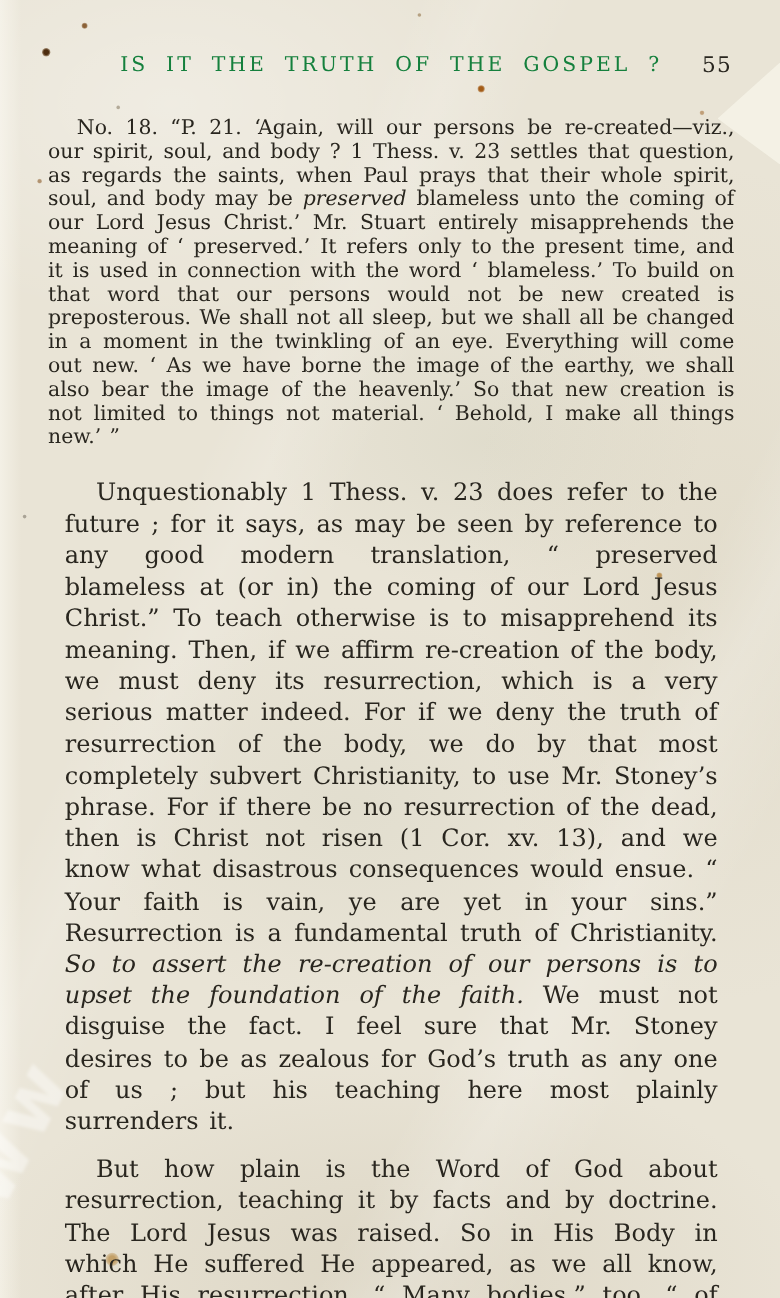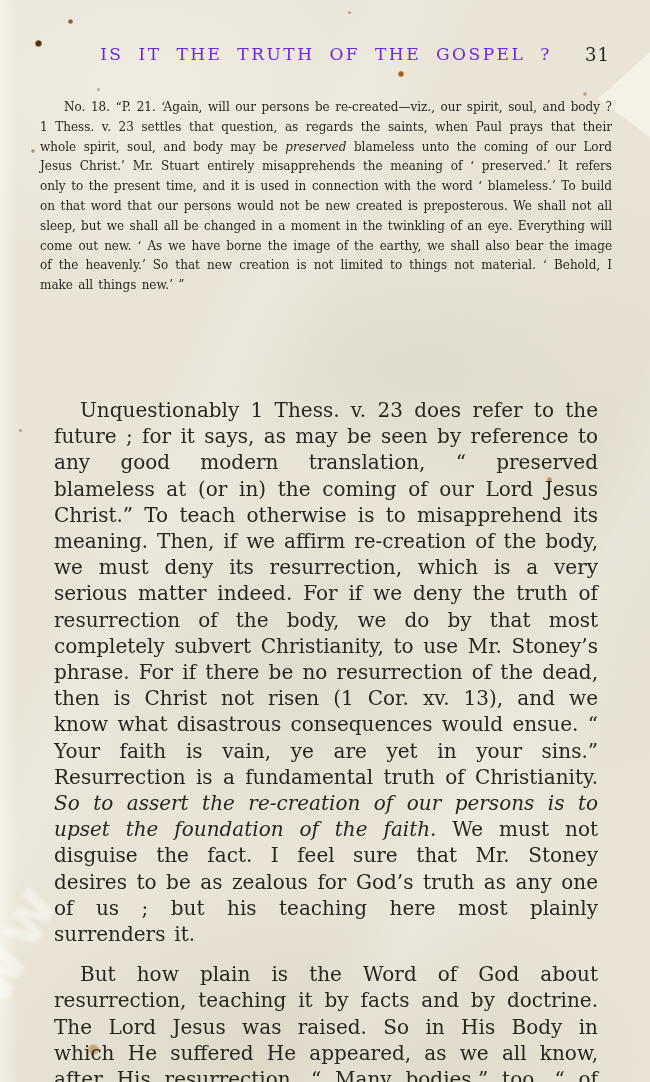--- a/index.html
+++ b/index.html
@@ -20,31 +20,31 @@
   }
   .text-col { position: absolute; left: 40px; width: 572px; }
 
   
   .running-head { top: 44px; height: 24px; }
   .head-title {
     text-align: center;
     font-size: 17px;
     letter-spacing: 2.5px;
     word-spacing: 7px;
-    color: #6d28d9;
+    color: #15803d;
   }
   .page-number {
     position: absolute; right: 2px; top: 0;
     font-size: 18px; letter-spacing: 1px;
   }
 
   
   .extract {
     top: 98px;
-    font-size: 12px;
+    font-size: 17px;
     line-height: 19.8px;
     text-align: justify;
     text-indent: 24px;
     word-spacing: 1.5px;
   }
 
   
   .body-text { top: 383px; }
   .body-text p {
     margin: 14px;
@@ -111,21 +111,21 @@
 <div class="spot s4"></div>
 <div class="spot s5"></div>
 <div class="spot s6"></div>
 <div class="spot s7"></div>
 <div class="spot s8"></div>
 <div class="spot s9"></div>
 <div class="spot s10"></div>
 
 <header class="text-col running-head">
   <div class="head-title">IS IT THE TRUTH OF THE GOSPEL ?</div>
-  <div class="page-number">31</div>
+  <div class="page-number">55</div>
 </header>
 
 <div class="text-col extract"><span>No. 18.  “P. 21.  ‘Again, will our persons be re-created—viz., our spirit, soul, and body ?   1 Thess. v. 23 settles that question, as regards the saints, when Paul prays that their whole spirit, soul, and body may be </span><i>preserved</i><span> blameless unto the coming of our Lord Jesus Christ.’   Mr. Stuart entirely misapprehends the meaning of ‘ preserved.’   It refers only to the present time, and it is used in connection with the word ‘ blameless.’   To build on that word that our persons would not be new created is preposterous.   We shall not all sleep, but we shall all be changed in a moment in the twinkling of an eye.   Everything will come out new.   ‘ As we have borne the image of the earthy, we shall also bear the image of the heavenly.’   So that new creation is not limited to things not material.   ‘ Behold, I make all things new.’ ”</span></div>
 
 <main class="text-col body-text">
   <p><span>Unquestionably 1 Thess. v. 23 does refer to the future ;  for it says, as may be seen by reference to any good modern translation, “ preserved blameless at (or in) the coming of our Lord Jesus Christ.”   To teach otherwise is to misapprehend its meaning. Then, if we affirm re-creation of the body, we must deny its resurrection, which is a very serious matter indeed.   For if we deny the truth of resurrection of the body, we do by that most completely subvert Christianity, to use Mr. Stoney’s phrase.   For if there be no resurrection of the dead, then is Christ not risen (1 Cor. xv. 13), and we know what disastrous consequences would ensue.   “ Your faith is vain, ye are yet in your sins.”   Resurrection is a fundamental truth of Christianity.   </span><i>So to assert the re-creation of our persons is to upset the foundation of the faith.</i><span>   We must not disguise the fact.   I feel sure that Mr. Stoney desires to be as zealous for God’s truth as any one of us ;  but his teaching here most plainly surrenders it.</span></p>
   <p><span>But how plain is the Word of God about resurrection, teaching it by facts and by doctrine.   The Lord Jesus was raised.   So in His Body in which He suffered He appeared, as we all know, after His resurrection. “ Many bodies,” too, “ of the saints which slept, arose and came out of the graves after His resurrection, and went into the holy city, and appeared unto many ” (Matt. xxvii. 52, 53).   As to the doctrine, we read</span></p>
 </main>
 
 </body></html>

